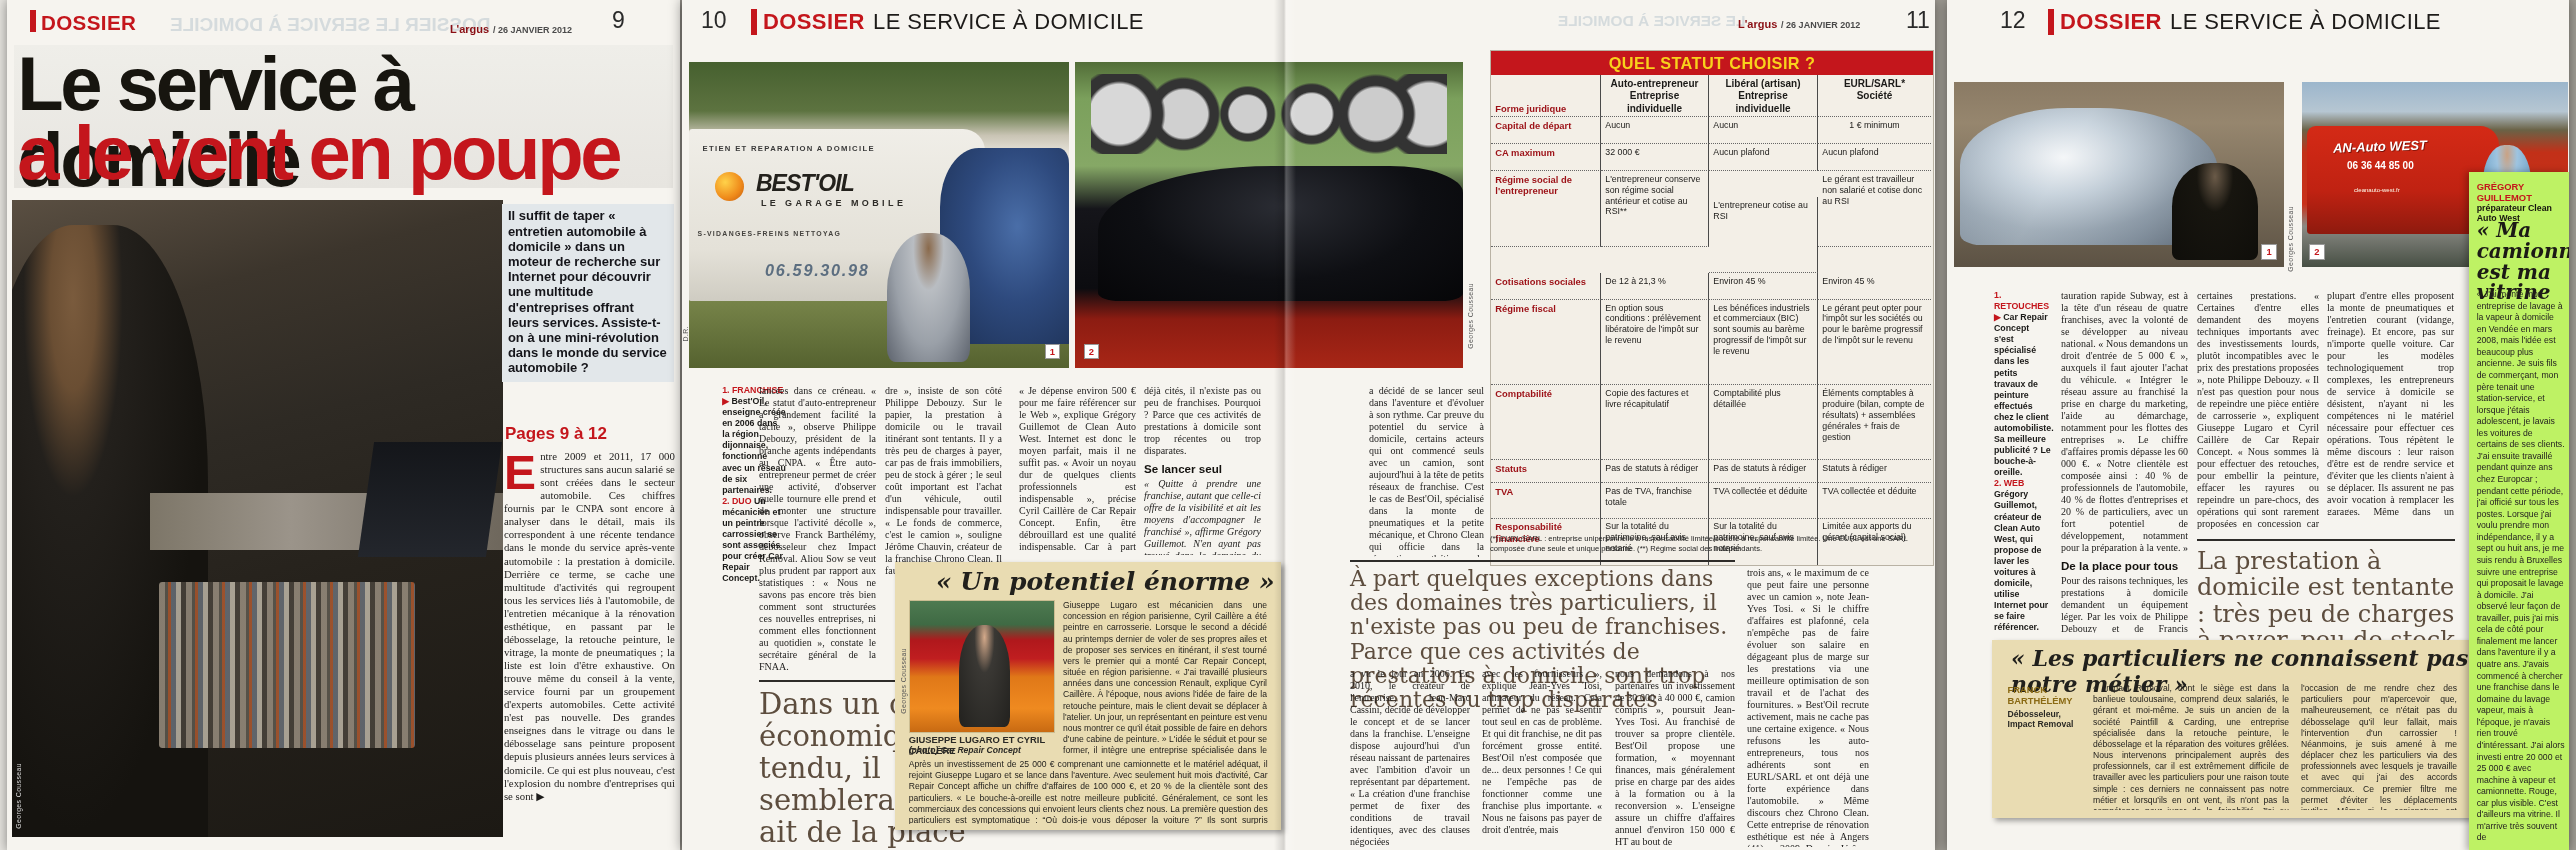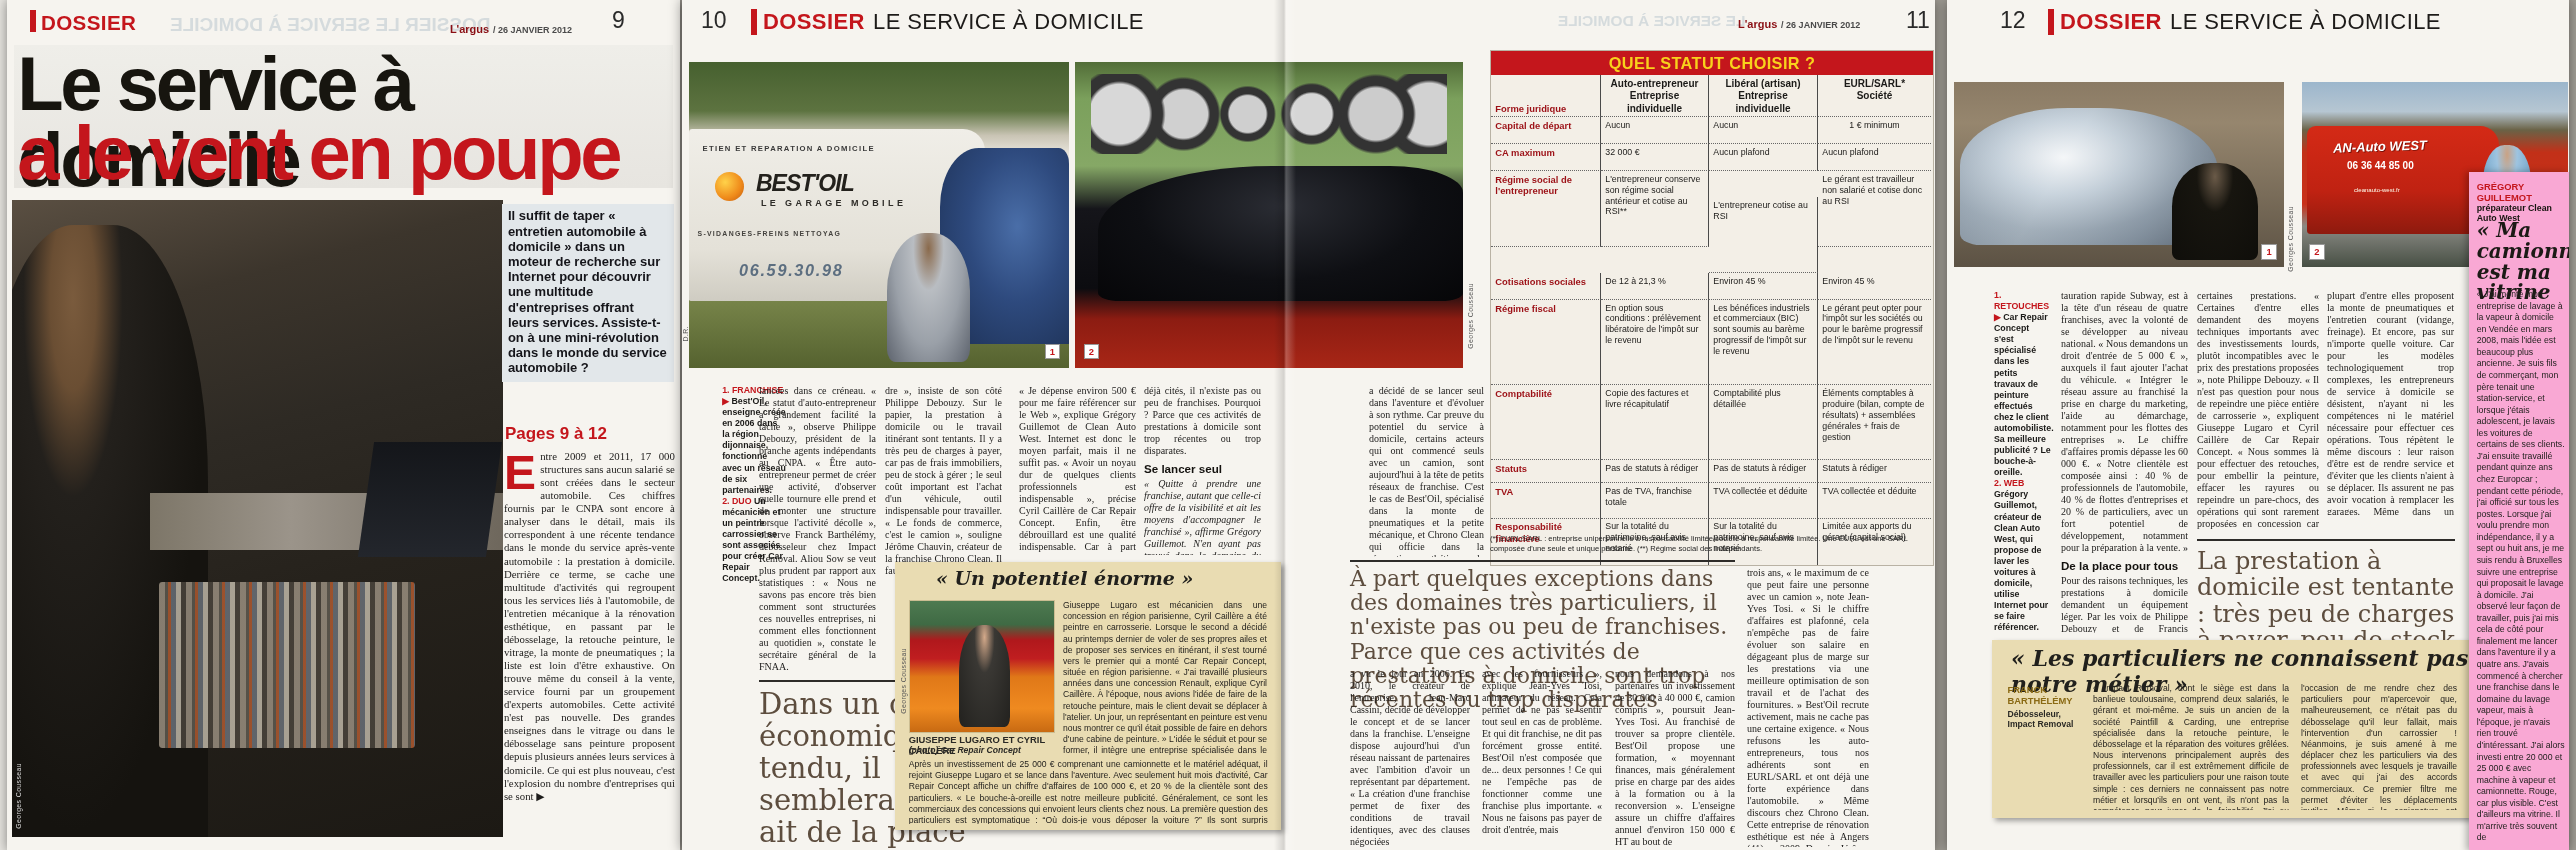--- a/index.html
+++ b/index.html
@@ -39,21 +39,21 @@
   .goldName{font-weight:bold;font-size:9.4px;color:#8a6a14;line-height:1.15;}
   
   .tbl{position:absolute;background:#f3efe7;border:0.9px solid #b9b2a4;}
   .tblTitle{background:#c4161c;color:#f8d21c;font-weight:bold;font-size:16.3px;text-align:center;letter-spacing:0.4px;}
   .tgrid{display:grid;grid-template-columns:110px 108px 109px 113px;}
   .tcell{border-right:0.9px solid #4a4a4a;border-bottom:0.9px dotted #666;padding:2.6px 4.3px;font-size:8.8px;line-height:1.25;color:#1b1a18;overflow:hidden;}
   .tcell:nth-child(4n){border-right:none;}
   .tlabel{font-weight:bold;color:#9c1016;font-size:9.4px;line-height:1.2;}
   .thead{font-weight:bold;font-size:10px;text-align:center;white-space:pre-line;line-height:1.25;}
   .footnote{font-size:7.6px;line-height:1.3;color:#222;}
-  .sidebar{position:absolute;background:#f9a8d4;box-shadow:-3.4px 0 6.9px rgba(0,0,0,.30);overflow:hidden;}
+  .sidebar{position:absolute;background:#bef264;box-shadow:-3.4px 0 6.9px rgba(0,0,0,.30);overflow:hidden;}
   .sbName{color:#c4161c;font-weight:bold;font-size:9.4px;line-height:1.2;}
   .sbRole{color:#16140f;font-weight:bold;font-size:8.8px;}
   .sbQuote{font-family:"DejaVu Serif",serif;font-style:italic;font-weight:bold;font-size:20px;line-height:1.04;color:#1c1a16;}
   .sbText{font-size:8.7px;line-height:1.33;color:#242220;}
   .fold{position:absolute;top:0;height:851px;width:22px;pointer-events:none;
         background:linear-gradient(90deg,rgba(0,0,0,0) 0%,rgba(0,0,0,.14) 45%,rgba(255,255,255,.25) 55%,rgba(0,0,0,0) 100%);}
   .rule{position:absolute;background:#2e2c29;}
   
   .ph9{background:linear-gradient(165deg,#5a4f42 0%,#3c352c 18%,#2e2a24 38%,#26221c 60%,#1c1914 100%);}
   .ph9 .bench{position:absolute;left:28%;top:46%;width:72%;height:9%;background:linear-gradient(90deg,#7d7668,#9b948a 40%,#6e675c);}
@@ -82,21 +82,21 @@
   .ph12b{background:linear-gradient(180deg,#9cb6cc 0%,#b6c6d2 16%,#6a6246 26%,#c23018 38%,#c8301a 66%,#8a8a84 78%,#474f44 100%);}
   .ph12b .van{position:absolute;left:2%;top:24%;width:72%;height:58%;background:linear-gradient(180deg,#d42a16 0%,#c02212 60%,#8e1a0e 100%);border-radius:8.6px 19px 3.4px 3.4px;}
   .ph12b .manC{position:absolute;right:14%;top:34%;width:18%;height:44%;background:radial-gradient(ellipse at 50% 12%,#caa284 0%,#9ec4e0 30%,#7aaacd 70%,#5a86a8 100%);border-radius:45% 45% 10% 10%;}
   .ph12b .bcar{position:absolute;right:0;bottom:0;width:34%;height:48%;background:radial-gradient(ellipse at 30% 20%,#3a5a8c 0%,#1c2c4e 55%,#101a30 100%);border-radius:40% 10% 0 0;}
   .phbox{background:linear-gradient(180deg,#4e7a50 0%,#3f6a44 18%,#b0181c 30%,#c01e20 44%,#e07818 58%,#ef8a20 82%,#c86a12 100%);}
   .phbox .guy{position:absolute;left:34%;top:18%;width:36%;height:78%;background:radial-gradient(ellipse at 50% 12%,#d3a98a 0%,#3a3834 28%,#22211e 100%);border-radius:45% 45% 10% 10%;}
   .vanArc{font-size:7.7px;font-weight:bold;color:#3a3a3a;letter-spacing:1.3px;white-space:nowrap;}
   .vanBrand{font-size:23px;font-weight:900;font-style:italic;color:#23211c;letter-spacing:-0.9px;white-space:nowrap;}
   .vanSub{font-size:9px;font-weight:bold;color:#2e2c28;letter-spacing:3.4px;white-space:nowrap;}
   .vanSmall{font-size:6.9px;font-weight:bold;color:#44423e;letter-spacing:1.3px;white-space:nowrap;}
-  .vanPhone{font-size:16.3px;font-weight:bold;font-style:italic;color:#5c6e80;letter-spacing:1.7px;white-space:nowrap;}
+  .vanPhone{font-size:16.3px;font-weight:bold;font-style:italic;color:#5c6e80;letter-spacing:1.7px;white-space:nowrap;margin-left:26px;}
   .cwBrand{font-size:13px;font-weight:900;font-style:italic;color:#fff;text-shadow:0.9px 0.9px 0 #7a1006;white-space:nowrap;transform:rotate(-2deg);}
   .cwPhone{font-size:10px;font-weight:bold;color:#fff;white-space:nowrap;}
   .cwSite{font-size:6px;color:#ffe;white-space:nowrap;}
 </style>
 </head>
 <body>
 
 <div id="canvas">
   <div class="edgeL"></div>
 
@@ -181,21 +181,21 @@
     <div class="abs bodytext" style="left:462px;top:385px;width:117px;height:170px;">
       <span>déjà cités, il n'existe pas ou peu de franchises. Pourquoi ? Parce que ces activités de prestations à domicile sont trop récentes ou trop disparates.</span>
       <div class="subhead">Se lancer seul</div>
       <span style="font-style:italic">« Quitte à prendre une franchise, autant que celle-ci offre de la visibilité et ait les moyens d'accompagner le franchisé », affirme Grégory Guillemot. N'en ayant pas trouvé dans le domaine du lavage à vapeur, il</span>
     </div>
 
     <div class="abs rule" style="left:77px;top:680px;width:242px;height:1.7px;"></div>
     <div class="abs pullq" style="left:77px;top:689px;width:258px;font-size:29px;">Dans un contexte économique tendu, il semblerait qu'il y ait de la place pour tout le monde</div>
 
     <div class="box" style="left:213px;top:562px;width:386px;height:268px;">
-      <div class="abs boxTitle" style="left:41px;top:5.2px;font-size:19px;">« Un potentiel énorme »</div>
+      <div class="abs boxTitle" style="left:41px;top:5.2px;font-size:25px;">« Un potentiel énorme »</div>
       <div class="photo phbox" style="left:13.7px;top:38px;width:144px;height:131px;border:0.9px solid #cbbd92;">
         <div class="guy"></div>
       </div>
       <div class="vcredit" style="left:5.2px;top:86px;">Georges Cousseau</div>
       <div class="abs boxName" style="left:13.7px;top:172px;width:155px;">GIUSEPPE LUGARO ET CYRIL CAILLÈRE</div>
       <div class="abs boxRole" style="left:13.7px;top:183px;width:155px;font-style:italic;">(photo) Car Repair Concept</div>
       <div class="abs boxText" style="left:168px;top:38px;width:204px;height:156px;">Giuseppe Lugaro est mécanicien dans une concession en région parisienne, Cyril Caillère a été peintre en carrosserie. Lorsque le second a décidé au printemps dernier de voler de ses propres ailes et de proposer ses services en itinérant, il s'est tourné vers le premier qui a monté Car Repair Concept, située en région parisienne. « J'ai travaillé plusieurs années dans une concession Renault, explique Cyril Caillère. À l'époque, nous avions l'idée de faire de la retouche peinture, mais le client devait se déplacer à l'atelier. Un jour, un représentant en peinture est venu nous montrer ce qu'il était possible de faire en dehors d'une cabine de peinture. » L'idée le séduit et pour se former, il intègre une entreprise spécialisée dans le domaine pendant trois ans. « J'ai vite compris qu'il y avait un potentiel énorme, aussi bien chez les professionnels que chez les particuliers. »</div>
       <div class="abs boxText" style="left:13.7px;top:197px;width:359px;height:65px;">Après un investissement de 25 000 € comprenant une camionnette et le matériel adéquat, il rejoint Giuseppe Lugaro et se lance dans l'aventure. Avec seulement huit mois d'activité, Car Repair Concept affiche un chiffre d'affaires de 100 000 €, et 20 % de la clientèle sont des particuliers. « Le bouche-à-oreille est notre meilleure publicité. Généralement, ce sont les commerciaux des concessions qui envoient leurs clients chez nous. La première question des particuliers est symptomatique : “Où dois-je vous déposer la voiture ?” Ils sont surpris lorsqu'ils apprennent qu'on se déplace chez eux ou sur leur lieu de travail. » Pour répondre au potentiel, les deux hommes pensent déjà à embaucher.</div>
     </div>
 

